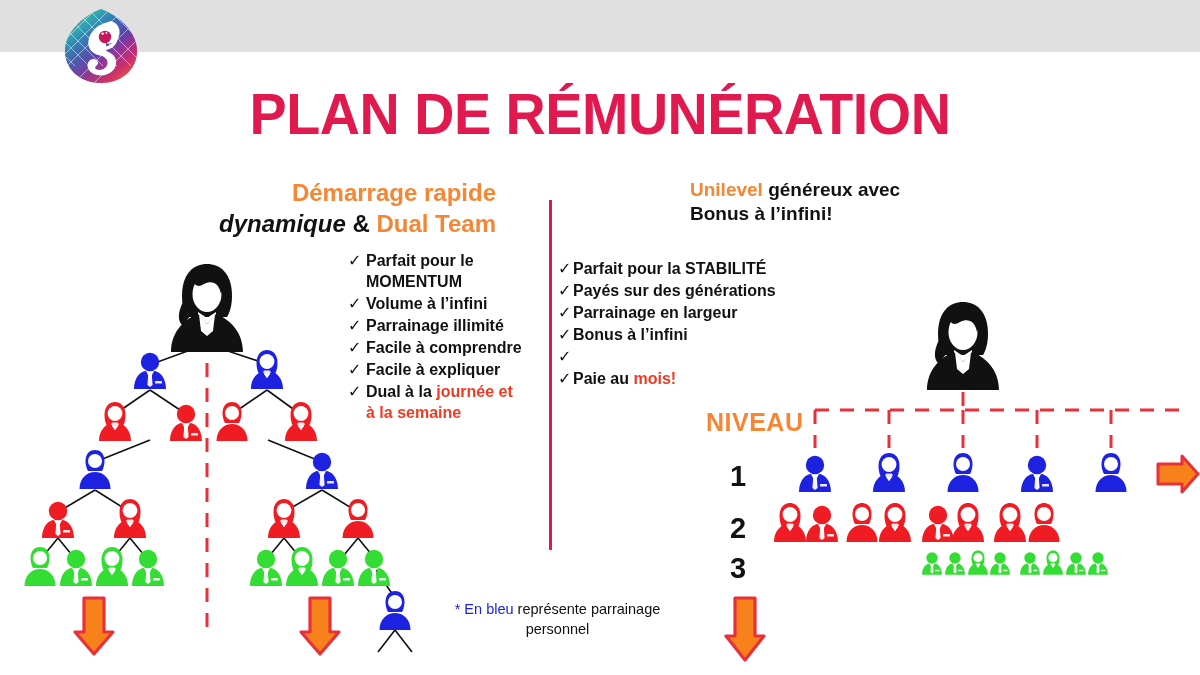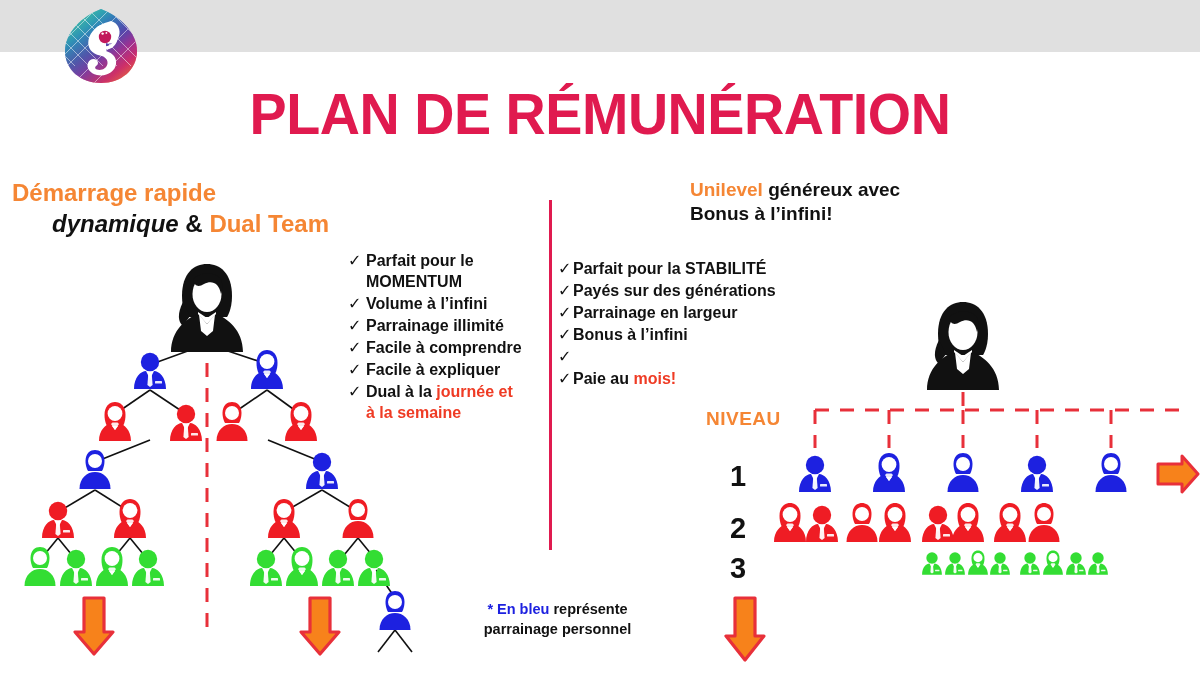--- a/index.html
+++ b/index.html
@@ -27,22 +27,22 @@
     text-align:center;
     font-size:58px;font-weight:bold;
     letter-spacing:-0.5px;
     color:#e01a4f;
     font-family:"Liberation Sans","DejaVu Sans",sans-serif;
     transform:scaleX(0.96);
   }
 
   
   .head-left{
-    position:absolute;left:12px;top:178px;width:490px;
-    text-align:left;font-size:24px;font-weight:bold;line-height:1.28;
+    position:absolute;left:6px;top:178px;width:490px;
+    text-align:right;font-size:24px;font-weight:bold;line-height:1.28;
     color:#111;
   }
   .head-right{
     position:absolute;left:690px;top:178px;width:470px;
     text-align:left;font-size:19px;font-weight:bold;line-height:1.28;
     color:#111;
   }
   .or{color:#f58634;}
   .it{font-style:italic;color:#111;margin-left:40px;}
 
@@ -63,28 +63,28 @@
   }
   .red{color:#ef3b24;}
   #bullets-left{left:348px;top:250px;width:190px;}
   #bullets-left .txt{width:160px;}
   #bullets-right{left:558px;top:258px;width:270px;}
   #bullets-right .chk{width:15px;flex:0 0 15px;}
 
   
   .note{
     position:absolute;left:450px;top:600px;width:215px;
-    text-align:center;font-size:14.5px;font-weight:bold;line-height:1.35;color:#111;
+    text-align:center;font-size:14.5px;font-weight:normal;line-height:1.35;color:#111;
   }
   .blue{color:#1d21e0;}
 
   
   .niveau-label{
     position:absolute;left:706px;top:408px;
-    font-size:19px;font-weight:bold;color:#f58634;letter-spacing:0.5px;
+    font-size:25px;font-weight:bold;color:#f58634;letter-spacing:0.5px;
   }
   .lvl{
     position:absolute;font-size:29px;font-weight:bold;color:#111;
   }
   #lvl1{left:730px;top:460px;}
   #lvl2{left:730px;top:512px;}
   #lvl3{left:730px;top:552px;}
 
   
   svg.layer{position:absolute;left:0;top:0;width:1200px;height:675px;overflow:visible;}

